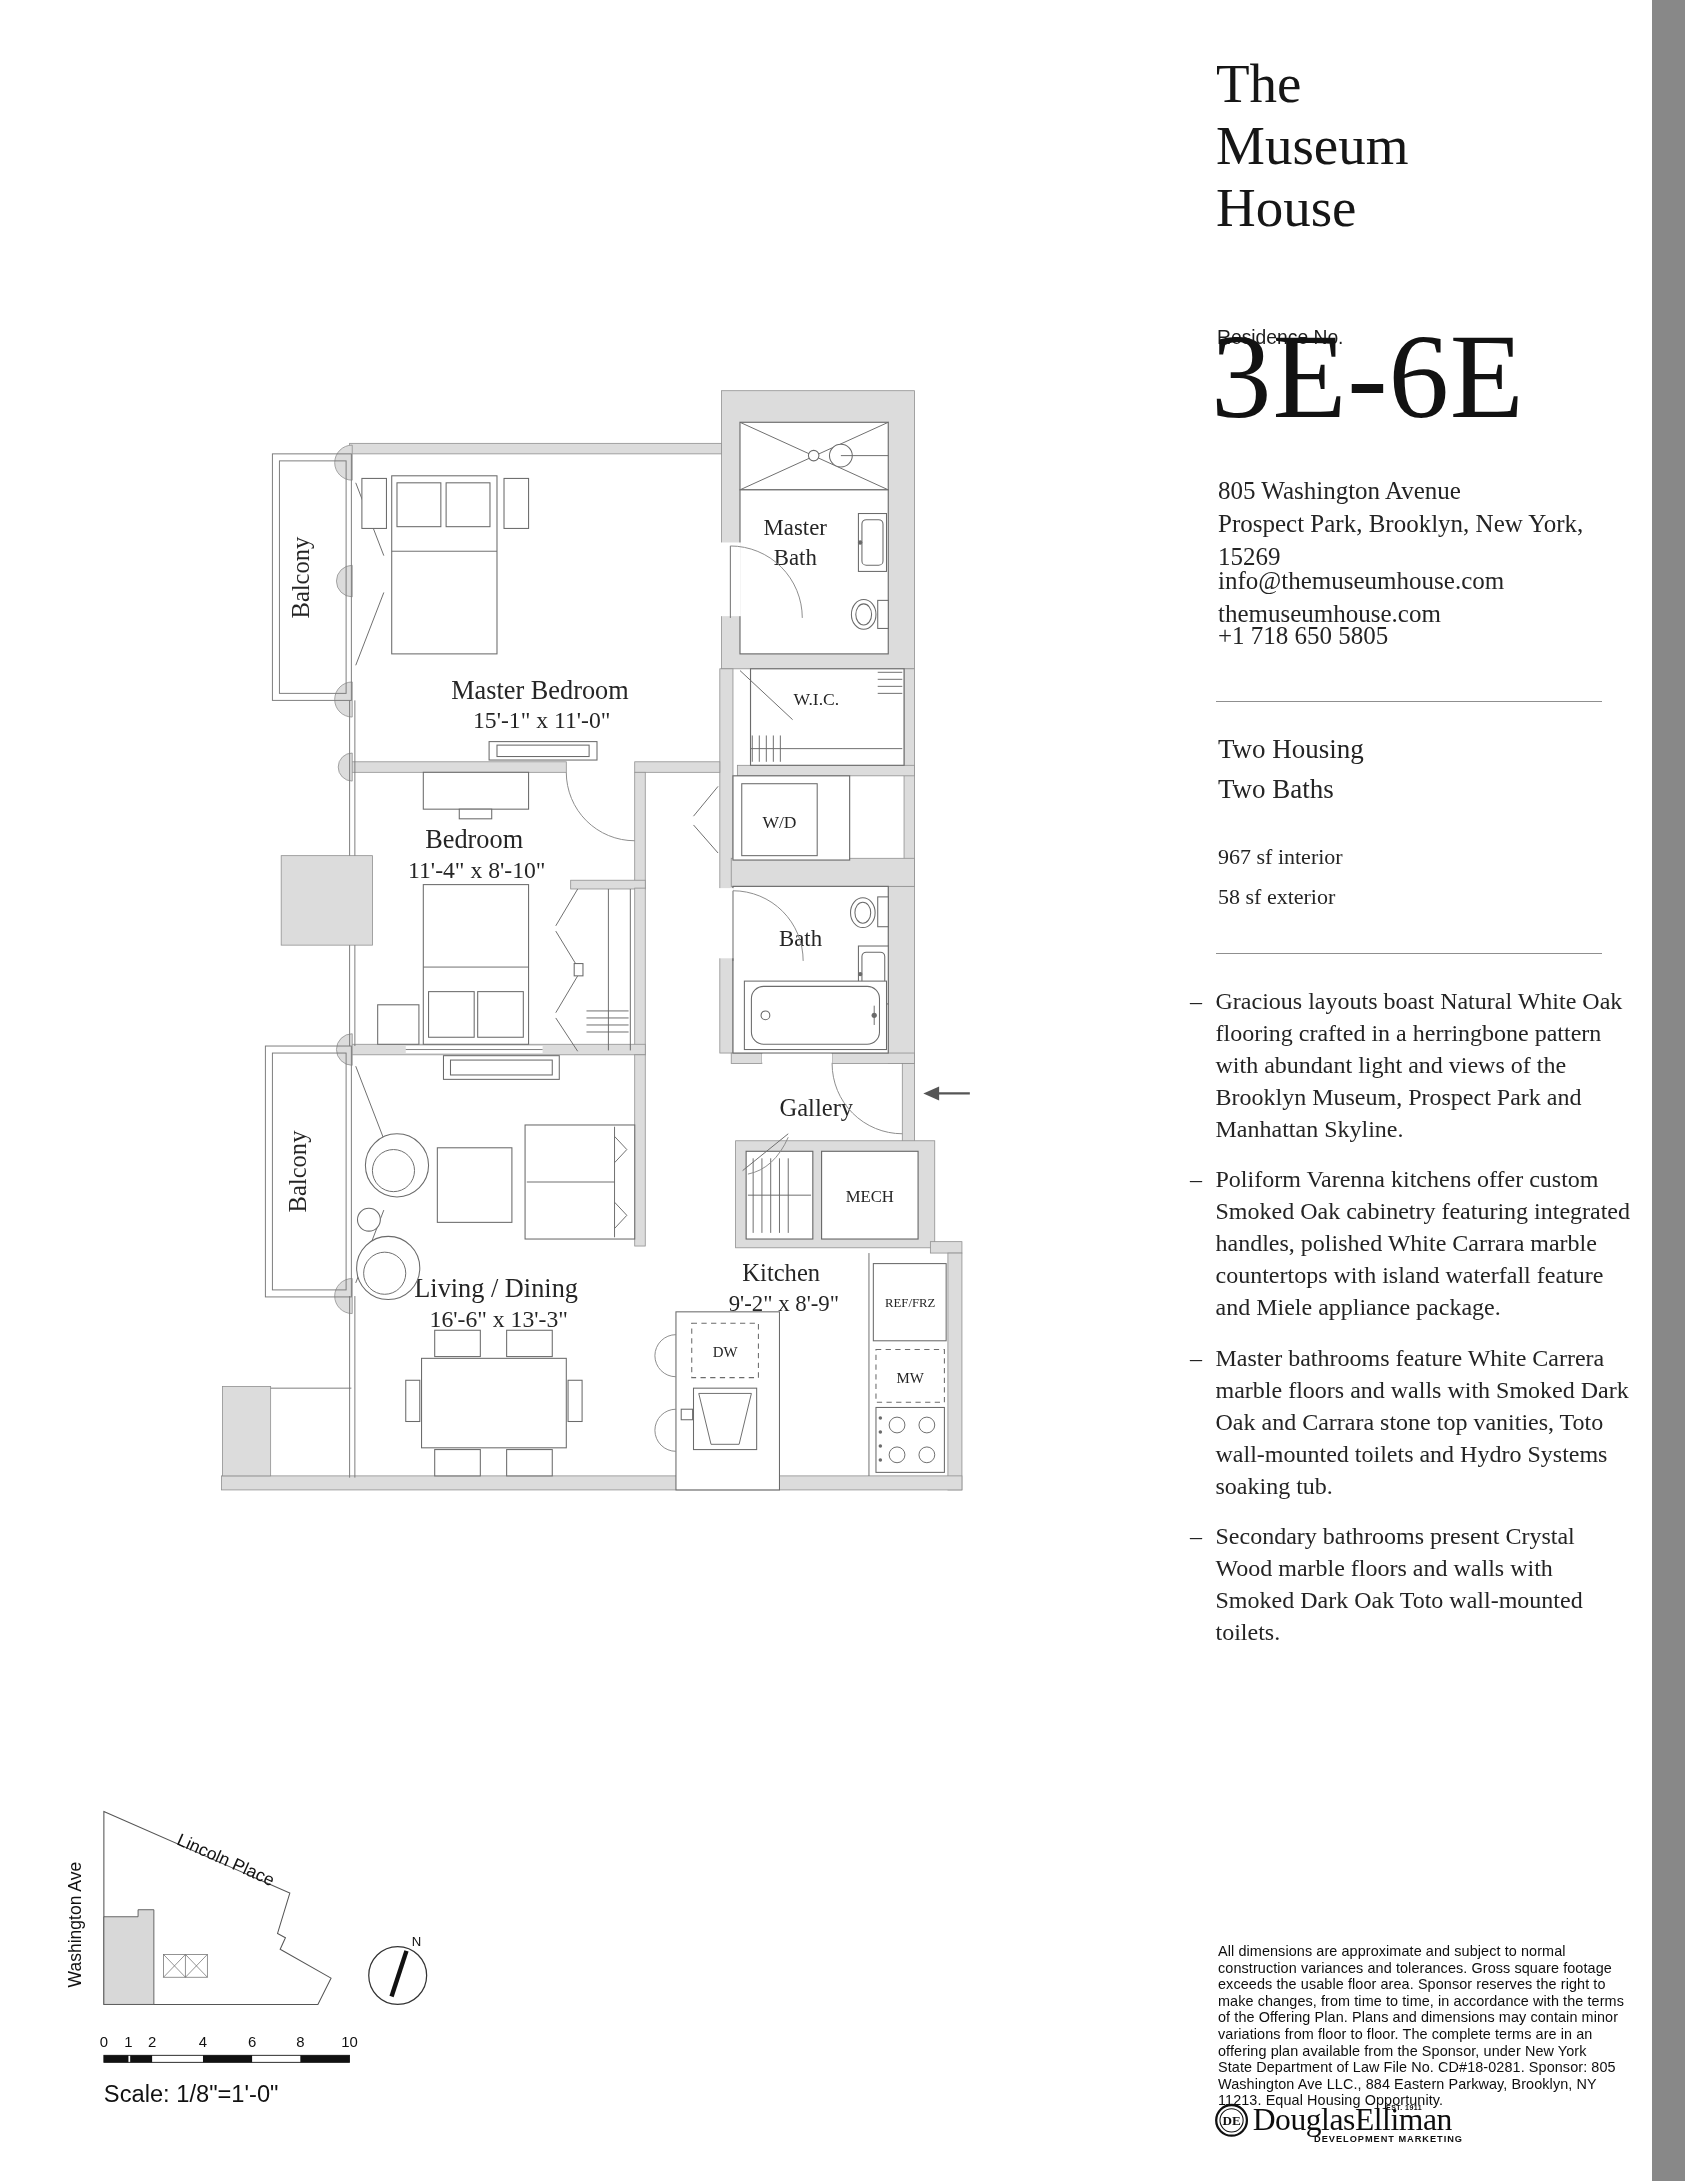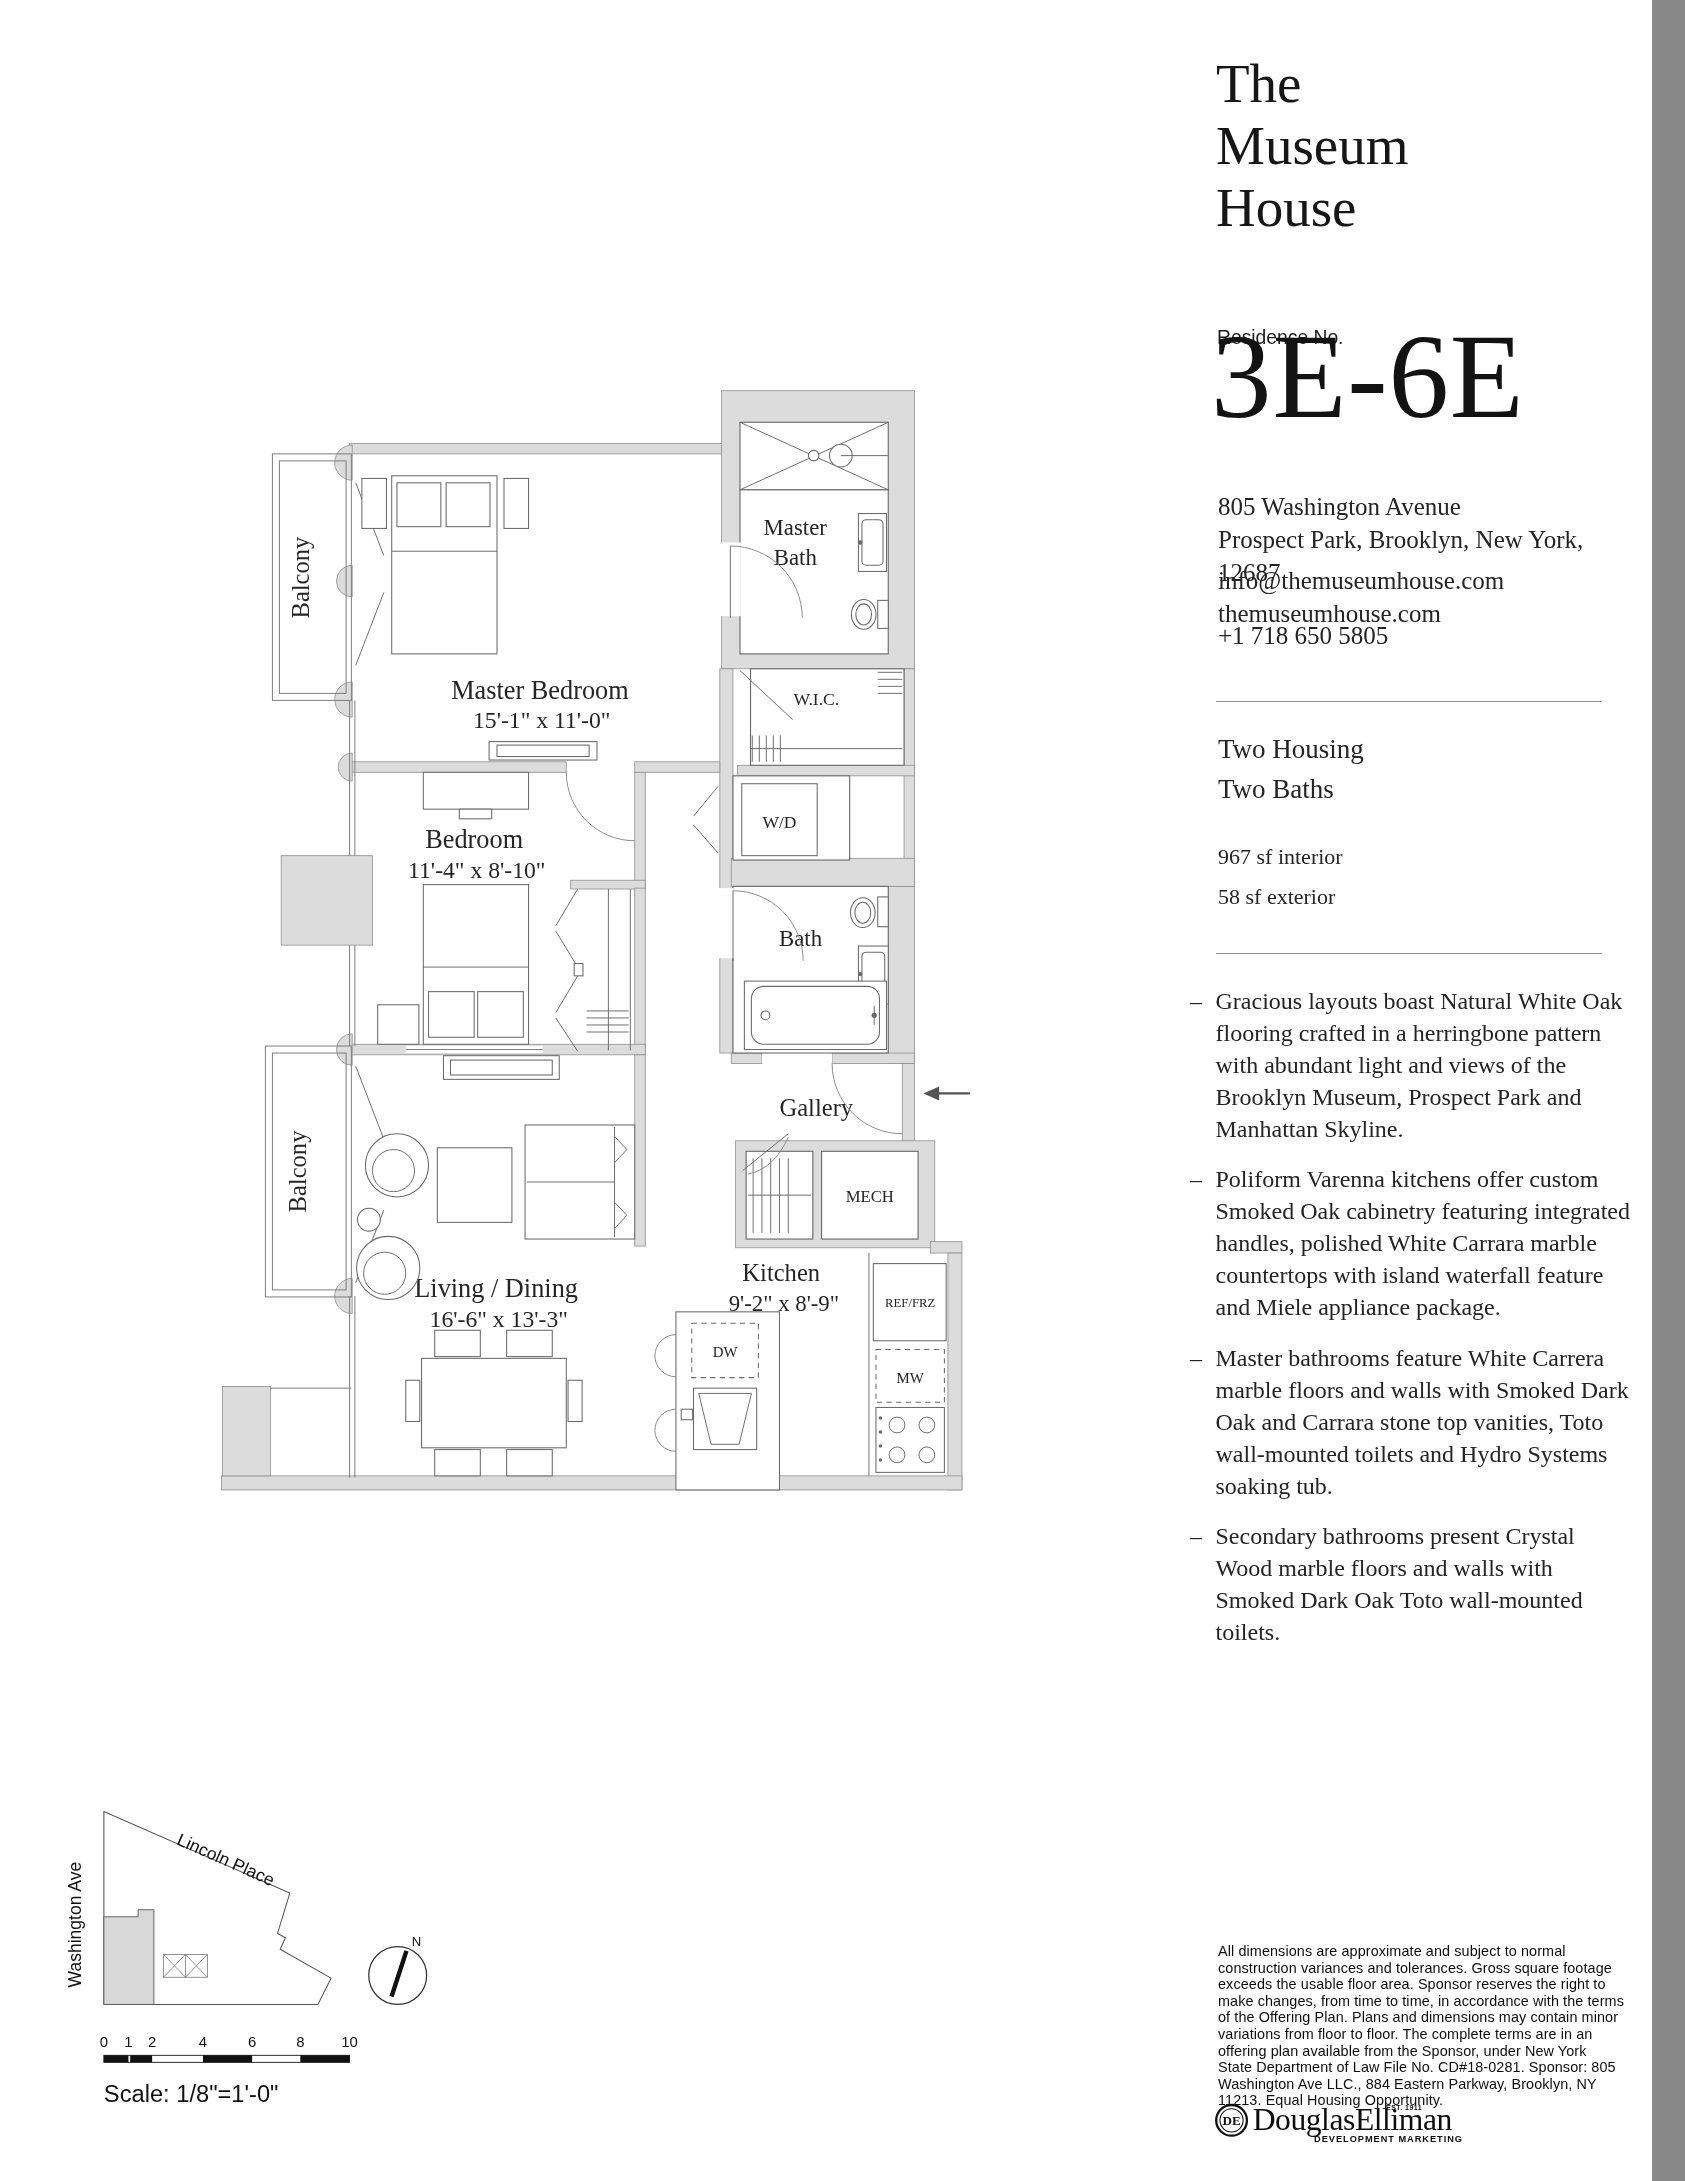--- a/index.html
+++ b/index.html
@@ -8,21 +8,21 @@
           font-family:"Liberation Serif", serif; color:#1a1a1a; overflow:hidden; }
   .abs { position:absolute; }
   .serif { font-family:"Liberation Serif", serif; }
   .sans  { font-family:"Liberation Sans", sans-serif;margin-top:37px; }
 
   .brand-title { left:1216px; top:53px; width:413px; font-size:55px; line-height:62px;
                  white-space:pre-line; color:#161616; letter-spacing:0; }
   .res-label   { left:1217px; top:290px; font-size:19.3px; color:#1c1c1c; }
   .res-number  { left:1211px; top:313px; font-size:121px; line-height:1.05; color:#121212; letter-spacing:0.9px; }
 
-  .addr  { left:1218px; top:490px; font-size:25px; line-height:33px; color:#242424; }
+  .addr  { left:1218px; top:474px; font-size:25px; line-height:33px; color:#242424; }
   .mail  { left:1218px; top:564px; font-size:25px; line-height:33px; color:#242424; }
   .phone { left:1218px; top:622px; font-size:25px; color:#242424; }
   .rule  { left:1216px; width:386px; height:0; border-top:1.4px solid #8f8f8f; }
   .rule1 { top:701px; } .rule2 { top:953px; }
   .rooms-sum { left:1218px; top:729px; font-size:27px; line-height:40px; color:#242424; }
   .sf-sum    { left:1218px; top:837px; font-size:22px; line-height:40px; color:#242424; }
 
   .features { left:1190px; top:985px; width:443px; list-style:none; }
   .features li { display:flex; margin-bottom:18.4px; font-size:24px; line-height:32px; color:#242424; }
   .features .dash { width:25.5px; flex:0 0 25.5px; }
@@ -51,21 +51,21 @@
 
   <div>
     <div class="abs serif brand-title">The
 Museum
 House</div>
     <div class="abs sans res-label">Residence No.</div>
     <div class="abs serif res-number">3E-6E</div>
 
     <div class="abs addr">
       <div>805 Washington Avenue</div>
-      <div>Prospect Park, Brooklyn, New York, 12687</div>
+      <div>Prospect Park, Brooklyn, New York, 15269</div>
     </div>
     <div class="abs mail">
       <div>info@themuseumhouse.com</div>
       <div>themuseumhouse.com</div>
     </div>
     <div class="abs phone">+1 718 650 5805</div>
 
     <div class="abs rule rule1"></div>
 
     <div class="abs rooms-sum">

